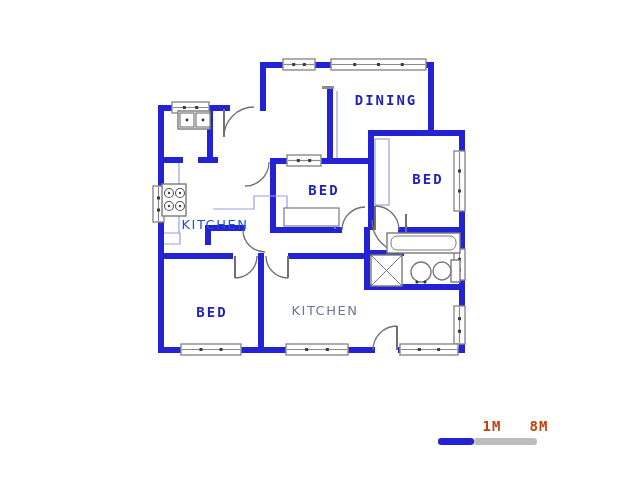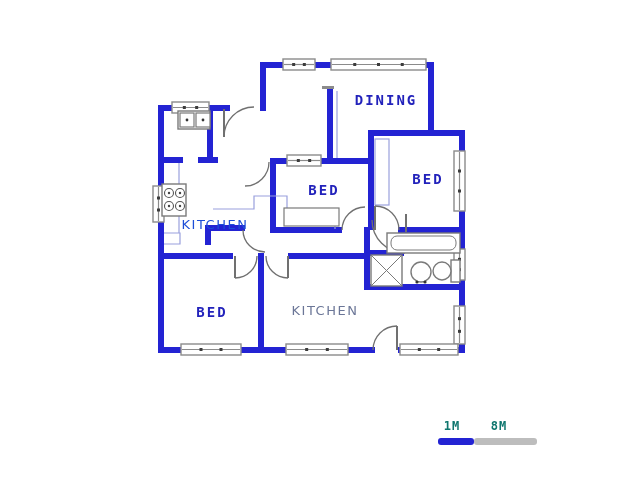--- a/index.html
+++ b/index.html
@@ -4,22 +4,22 @@
 <style>
   html,body{margin:0;padding:0;background:#ffffff;}
   #canvas{position:relative;width:564px;height:480px;background:#ffffff;overflow:hidden;
           font-family:"DejaVu Sans", sans-serif;}
   #plan-svg{position:absolute;left:0;top:0;}
   .lbl{position:absolute;transform:translate(-50%,-50%);white-space:nowrap;user-select:none;}
   .navy{color:#2222bb;font-family:"DejaVu Sans Mono", monospace;font-weight:bold;
         font-size:14px;letter-spacing:2px;}
   .gray{color:#1d4ed8;font-family:"DejaVu Sans", sans-serif;font-size:13px;letter-spacing:1.5px;margin-top:43px;}
   .slate{color:#6b7697;font-family:"DejaVu Sans", sans-serif;font-size:13px;letter-spacing:1.5px;}
-  .scale-lbl{position:absolute;transform:translate(-50%,-50%);color:#0f766e;
-        font-family:"DejaVu Sans Mono", monospace;font-weight:bold;font-size:12px;letter-spacing:1px;}
+  .scale-lbl{position:absolute;transform:translate(-50%,-50%);color:#c2410c;
+        font-family:"DejaVu Sans Mono", monospace;font-weight:bold;font-size:14px;letter-spacing:1px;margin-left:40px;}
   .bar{position:absolute;height:7px;border-radius:3px;}
 </style>
 </head>
 <body>
 
 <div id="canvas">
   <svg id="plan-svg" width="640" height="480" viewBox="0 0 640 480">
       <rect x="158" y="105" width="6" height="248" fill="#2323d3"></rect>
       <rect x="158" y="105" width="72" height="6" fill="#2323d3"></rect>
       <rect x="260" y="62" width="6" height="49" fill="#2323d3"></rect>

